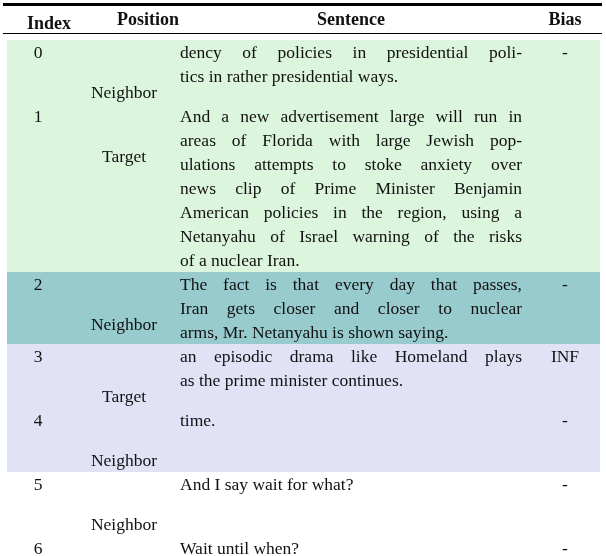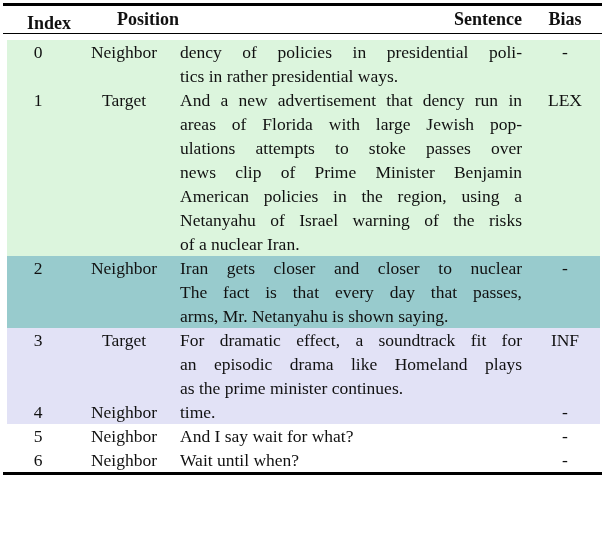--- a/index.html
+++ b/index.html
@@ -46,21 +46,21 @@
     text-align: center;
     margin-top: 8px;
   }
   .hrow .h-pos {
     width: 110px;
     text-align: right;
   }
   .hrow .h-sent {
     width: 342px;
     padding-left: 1px;
-    text-align: right;
+    text-align: center;
   }
   .hrow .h-bias {
     width: 70px;
     padding-left: 8px;
     text-align: center;
   }
 
   .tbody {
     padding-top: 6px;
     background: #ffffff;
@@ -72,20 +72,21 @@
     font-size: 17.5px;
     line-height: 24px;
   }
   .c-index {
     width: 62px;
     text-align: center;
   }
   .c-pos {
     width: 110px;
     text-align: center;
+    margin-top: 40px;
   }
   .c-sent {
     width: 342px;
     padding-left: 1px;
   }
   .c-bias {
     width: 70px;
     padding-left: 8px;
     text-align: center;
   }
@@ -118,45 +119,43 @@
         <div class="c-sent">
           <div class="sline fill">dency of policies in presidential poli-</div>
           <div class="sline">tics in rather presidential ways.</div>
         </div>
         <div class="c-bias">-</div>
       </div>
       <div class="row" style="background: rgb(220, 245, 221);">
         <div class="c-index">1</div>
         <div class="c-pos">Target</div>
         <div class="c-sent">
-          <div class="sline fill">And a new advertisement that dency run in</div>
+          <div class="sline fill">And a new advertisement large will run in</div>
           <div class="sline fill">areas of Florida with large Jewish pop-</div>
-          <div class="sline fill">ulations attempts to stoke passes over</div>
+          <div class="sline fill">ulations attempts to stoke anxiety over</div>
           <div class="sline fill">news clip of Prime Minister Benjamin</div>
           <div class="sline fill">American policies in the region, using a</div>
           <div class="sline fill">Netanyahu of Israel warning of the risks</div>
           <div class="sline">of a nuclear Iran.</div>
         </div>
-        <div class="c-bias">LEX</div>
       </div>
       <div class="row" style="background: rgb(152, 203, 205);">
         <div class="c-index">2</div>
         <div class="c-pos">Neighbor</div>
         <div class="c-sent">
+          <div class="sline fill">The fact is that every day that passes,</div>
           <div class="sline fill">Iran gets closer and closer to nuclear</div>
-          <div class="sline fill">The fact is that every day that passes,</div>
           <div class="sline">arms, Mr. Netanyahu is shown saying.</div>
         </div>
         <div class="c-bias">-</div>
       </div>
       <div class="row" style="background: rgb(226, 226, 246);">
         <div class="c-index">3</div>
         <div class="c-pos">Target</div>
         <div class="c-sent">
-          <div class="sline fill">For dramatic effect, a soundtrack fit for</div>
           <div class="sline fill">an episodic drama like Homeland plays</div>
           <div class="sline">as the prime minister continues.</div>
         </div>
         <div class="c-bias">INF</div>
       </div>
       <div class="row" style="background: rgb(226, 226, 246);">
         <div class="c-index">4</div>
         <div class="c-pos">Neighbor</div>
         <div class="c-sent">
           <div class="sline">time.</div>

